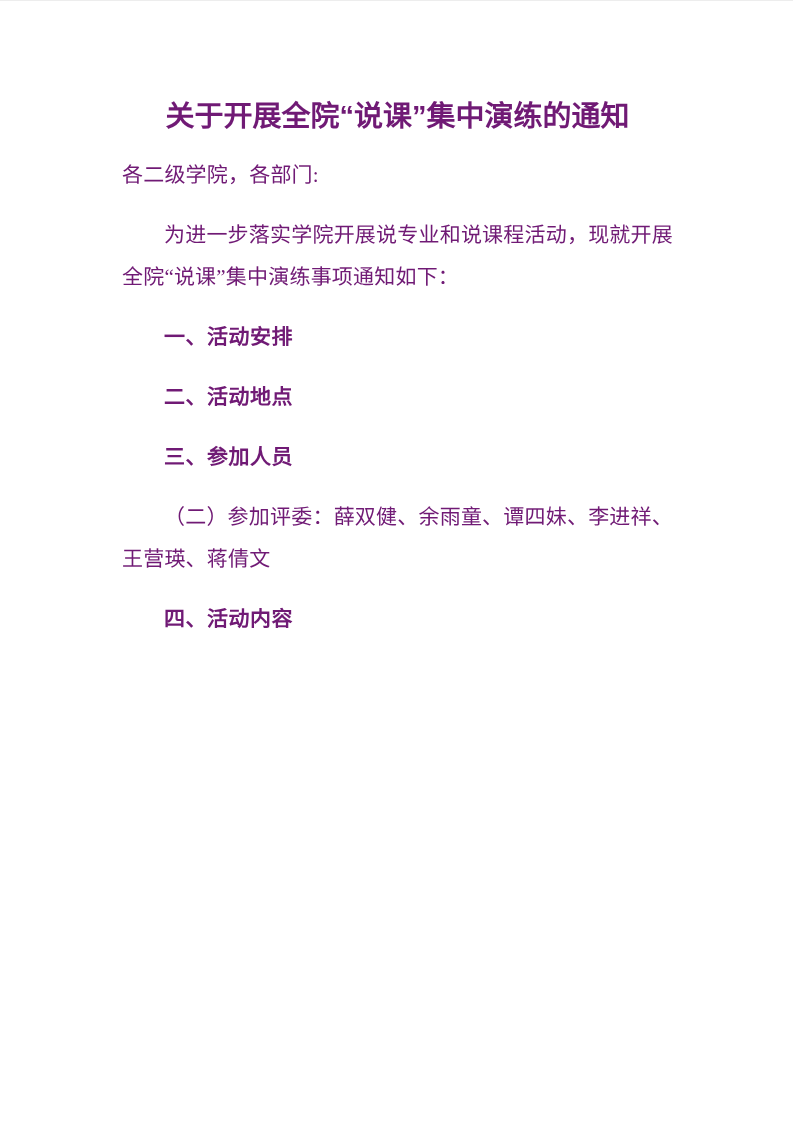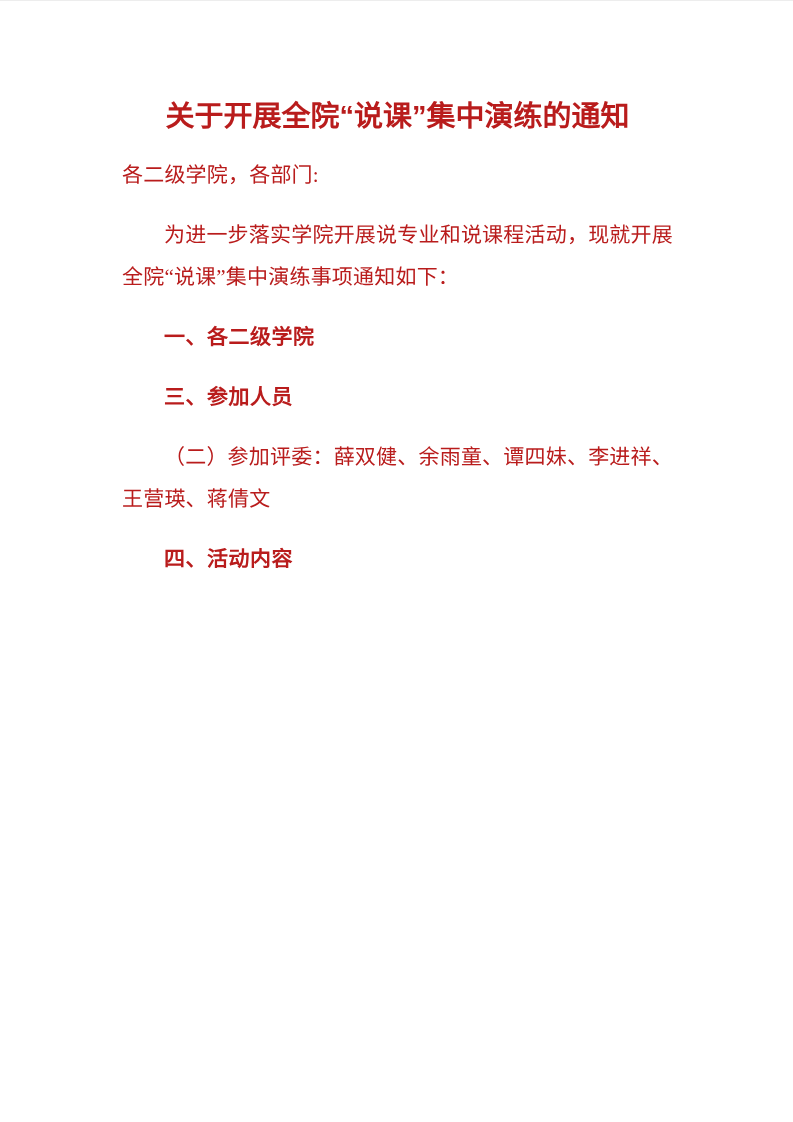--- a/index.html
+++ b/index.html
@@ -9,21 +9,21 @@
   }
   .page {
     position: relative;
     width: 793px;
     height: 1122px;
     box-sizing: border-box;
     background: #ffffff;
     border-top: 1px solid #ededed;
     padding: 93px 120px 40px 122px;
     overflow: hidden;
-    color: #b91c1c;
+    color: #701a75;
     font-family: "Liberation Serif", "DejaVu Serif", serif;
     font-size: 21px;
     line-height: 42px;
     letter-spacing: 0.2px;
   }
   .title {
     font-family: "Liberation Sans", "DejaVu Sans", sans-serif;
     font-weight: bold;
     font-size: 29px;
     line-height: 44px;
@@ -52,23 +52,24 @@
 <body>
 
 <div class="page">
 
   <h1 class="title">关于开展全院“说课”集中演练的通知</h1>
 
   <p class="para">各二级学院，各部门:</p>
 
   <p class="para indent">为进一步落实学院开展说专业和说课程活动，现就开展全院“说课”集中演练事项通知如下：</p>
 
-  <p class="heading">一、各二级学院</p>
+  <p class="heading">一、活动安排</p>
 
 
+  <p class="heading">二、活动地点</p>
 
 
   <p class="heading">三、参加人员</p>
 
 
   <p class="para indent">（二）参加评委：薛双健、余雨童、谭四妹、李进祥、王营瑛、蒋倩文</p>
 
   <p class="heading">四、活动内容</p>
 
 

